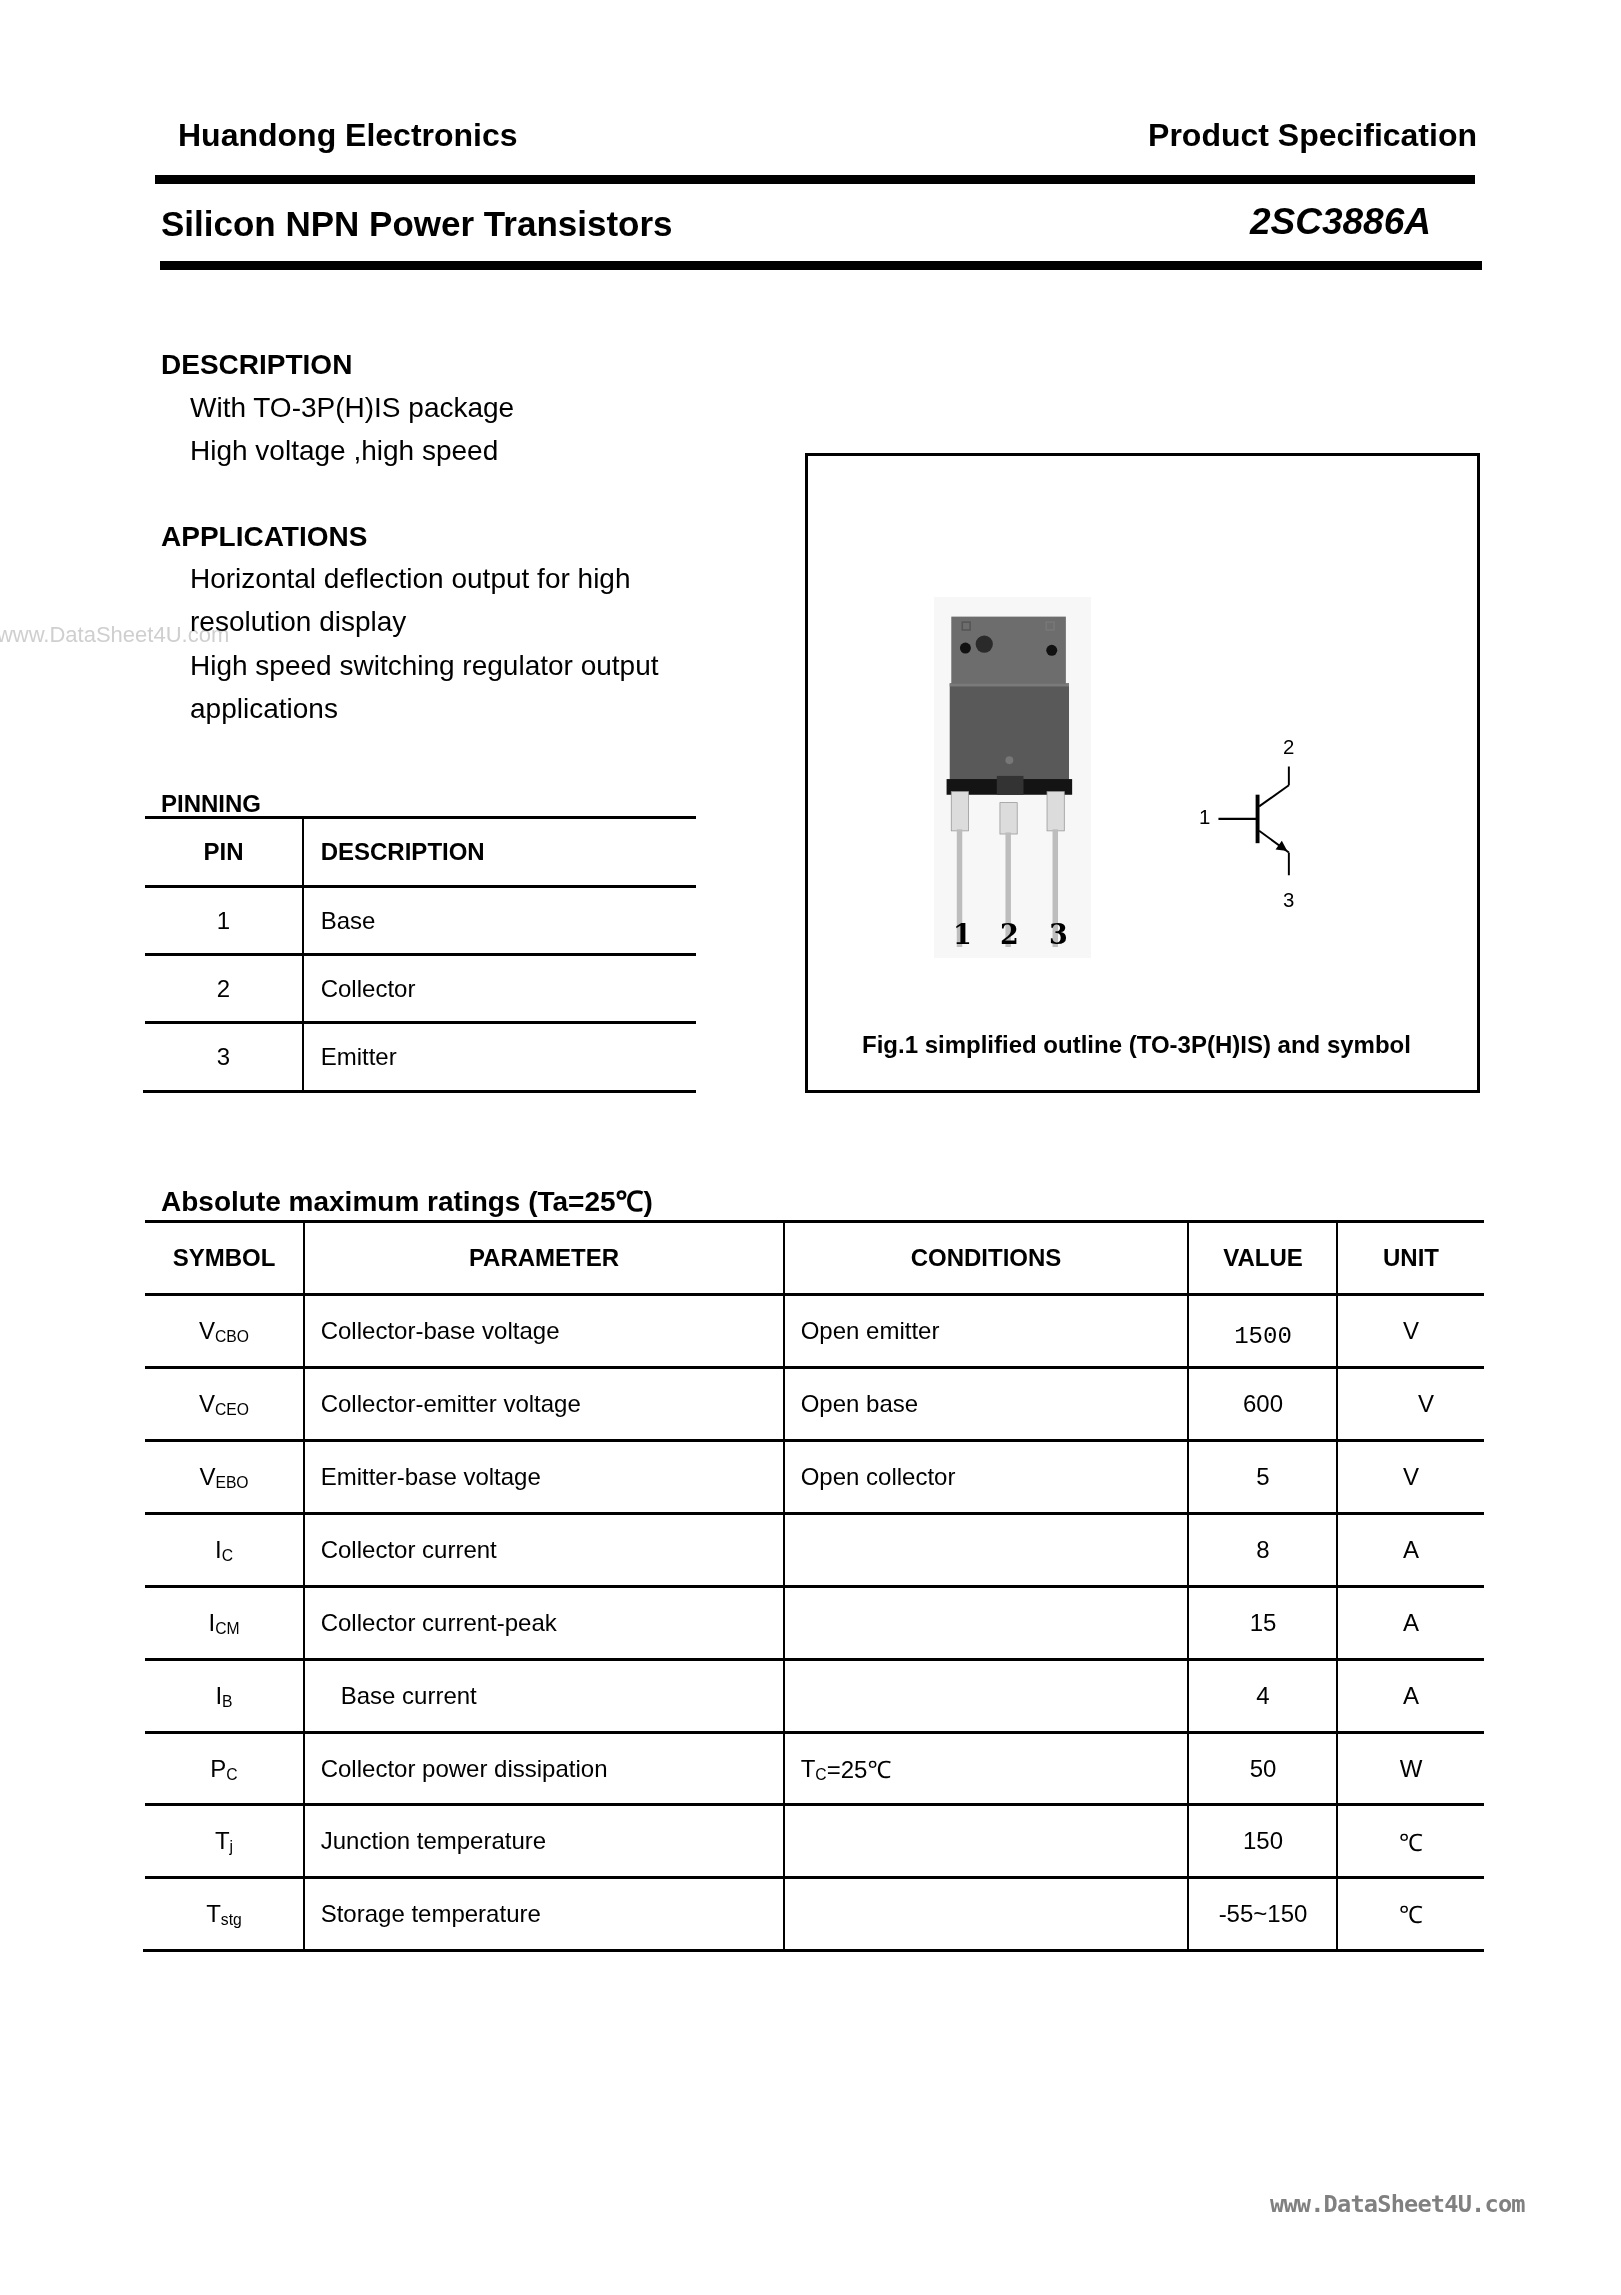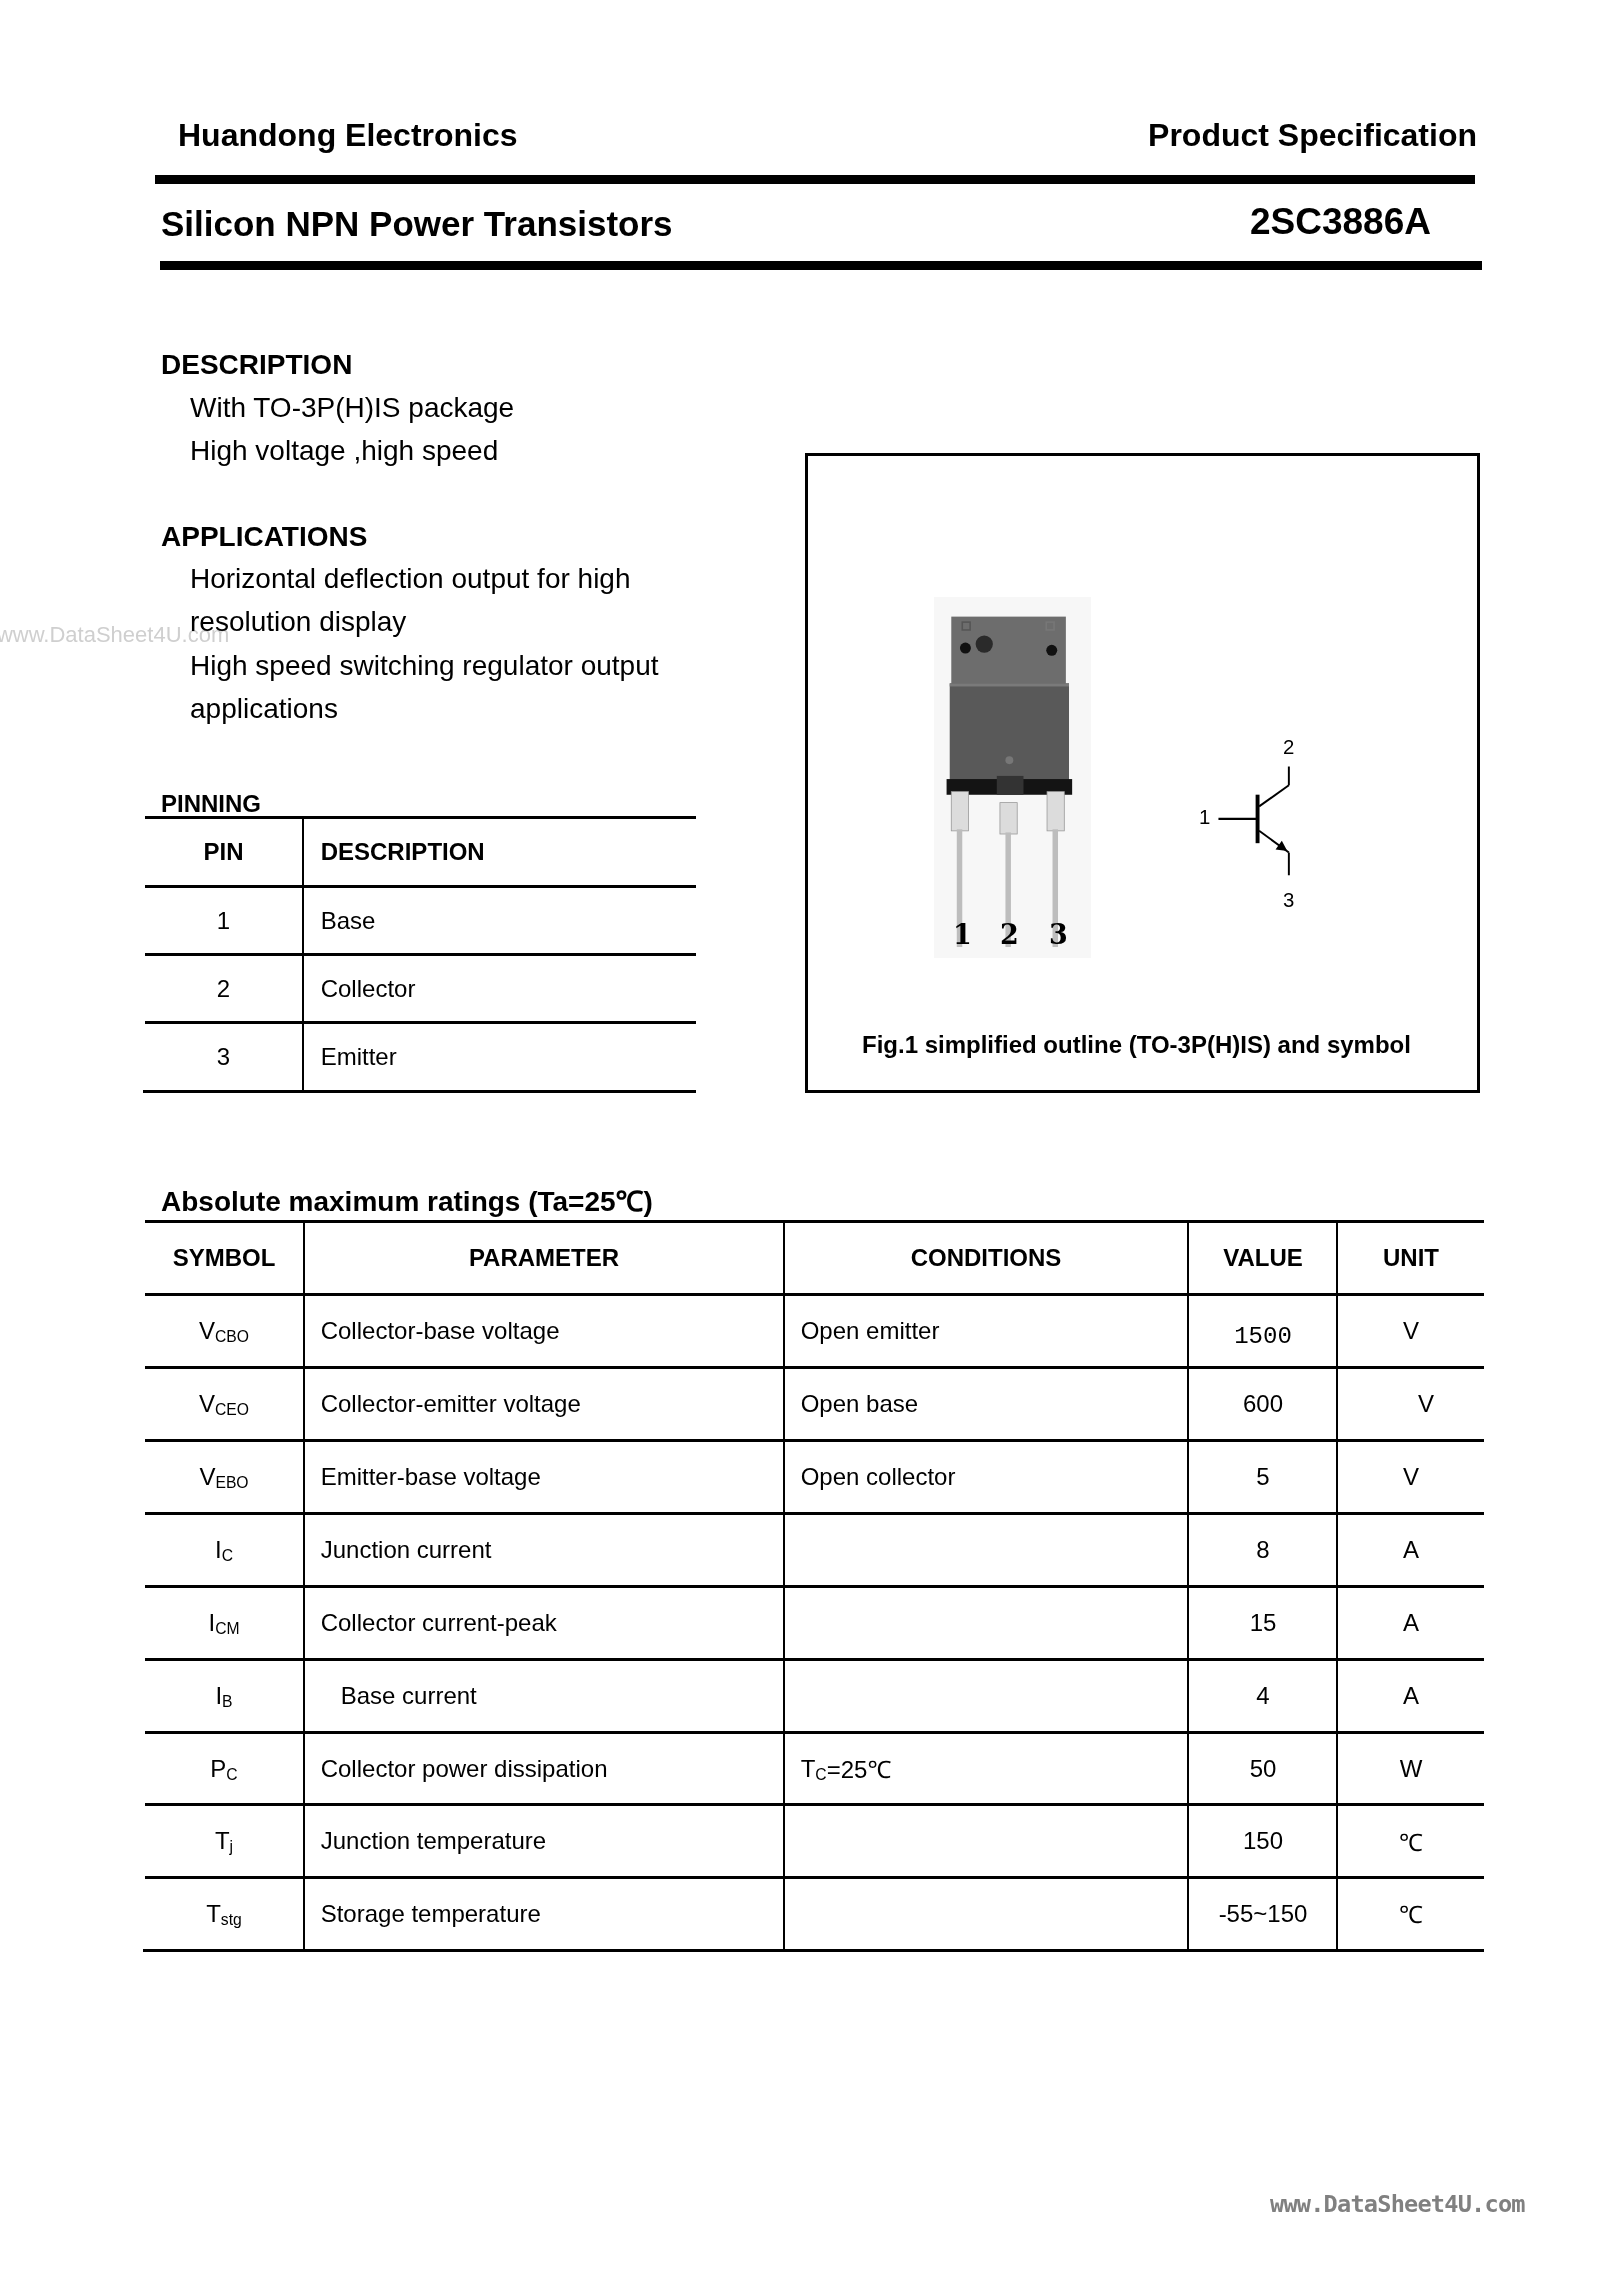--- a/index.html
+++ b/index.html
@@ -32,21 +32,21 @@
     .wm-foot { position: absolute; left: 1270px; top: 2190px; font-size: 23.6px; font-weight: bold;
                color: #808080; font-family: "DejaVu Sans Mono", monospace; letter-spacing: -0.8px; }
   </style>
 </head>
 <body>
 
 <div class="abs hdr" style="left:178px; top:119px;">Huandong  Electronics</div>
 <div class="abs hdr" style="right:145px; top:119px;">Product Specification</div>
 <div class="rule" style="left:155px; top:175px; width:1320px; height:8.6px;"></div>
 <div class="abs title" style="left:161px; top:206px;">Silicon NPN Power Transistors</div>
-<div class="abs title" style="right:191px; top:203px; font-size:37px;">2SC3886A</div>
+<div class="abs title" style="right:191px; top:203px; font-size:37px;font-style:italic;">2SC3886A</div>
 <div class="rule" style="left:160px; top:261px; width:1322px; height:8.6px;"></div>
 
 <div class="wm-left">www.DataSheet4U.com</div>
 
 <div class="abs sec-h" style="left:161px; top:351px;">DESCRIPTION</div>
 <div class="abs body-t" style="left:190px; top:394px;">With TO-3P(H)IS package</div>
 <div class="abs body-t" style="left:190px; top:437px;">High voltage ,high speed</div>
 
 <div class="abs sec-h" style="left:161px; top:523px;">APPLICATIONS</div>
 <div class="abs body-t" style="left:190px; top:565px;">Horizontal deflection output for high</div>
@@ -169,21 +169,21 @@
     </div>
   <div class="cell l" style="left:305px; top:1442px; width:478px; height:70px;">Emitter-base voltage</div>
   <div class="cell l" style="left:785px; top:1442px; width:402px; height:70px;">Open collector</div>
   <div class="cell c" style="left:1189px; top:1442px; width:148px; height:70px;">5</div>
   <div class="cell c" style="left:1338px; top:1442px; width:146px; height:70px;">V</div>
 
   <div class="cell c" style="left:145px; top:1515px; width:158px; height:70px;">
       <span>I</span>
       <span class="sub">C</span>
     </div>
-  <div class="cell l" style="left:305px; top:1515px; width:478px; height:70px;">Junction current</div>
+  <div class="cell l" style="left:305px; top:1515px; width:478px; height:70px;">Collector current</div>
   <div class="cell l" style="left:785px; top:1515px; width:402px; height:70px;"></div>
   <div class="cell c" style="left:1189px; top:1515px; width:148px; height:70px;">8</div>
   <div class="cell c" style="left:1338px; top:1515px; width:146px; height:70px;">A</div>
 
   <div class="cell c" style="left:145px; top:1588px; width:158px; height:70px;">
       <span>I</span>
       <span class="sub">CM</span>
     </div>
   <div class="cell l" style="left:305px; top:1588px; width:478px; height:70px;">Collector current-peak</div>
   <div class="cell l" style="left:785px; top:1588px; width:402px; height:70px;"></div>

